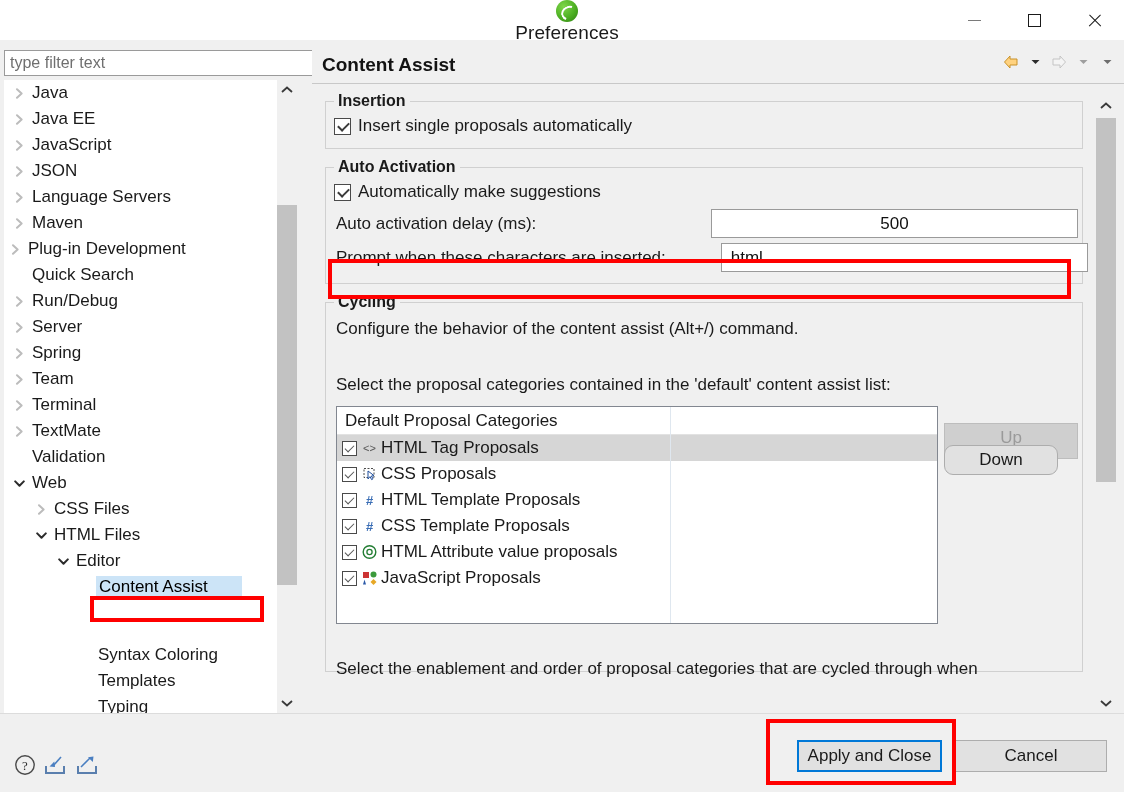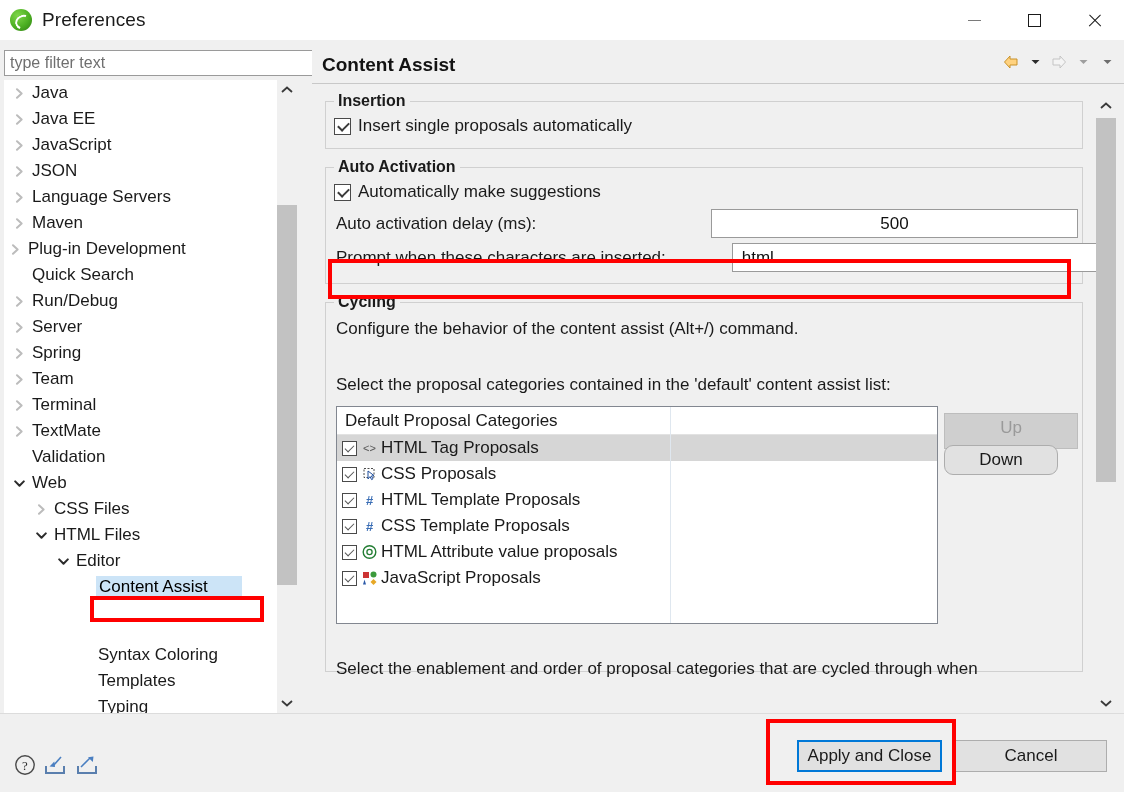--- a/index.html
+++ b/index.html
@@ -13,21 +13,21 @@
   #app {
     position: relative;
     width: 1124px; height: 792px;
     background: #f0f0f0;
   }
 
   
   .titlebar {
     position: absolute; left: 0; top: 0; width: 1124px; height: 40px;
     background: #ffffff;
-    display: flex; align-items: center;
+    display: flex; align-items: center; flex-direction: column;
   }
   .title-icon {
     margin-left: 10px; width: 22px; height: 22px;
     border-radius: 50%;
     background: radial-gradient(circle at 35% 30%, #7fd64a 0%, #4caf22 55%, #2e7d12 100%);
     position: relative; flex: 0 0 auto;
   }
   .title-icon::after {
     content: ""; position: absolute; left: 5px; top: 6px;
     width: 12px; height: 10px;
@@ -475,21 +475,21 @@
 
           <div class="check-row" style="left:8px; top:14px;">
             <span class="cb checked"></span>
             <span class="check-label">Automatically make suggestions</span>
           </div>
 
           <span class="field-label" style="left:10px; top:46px;">Auto activation delay (ms):</span>
           <input class="txt" style="left: 385px; top: 41px; width: 367px; height: 29px; text-align: center;" type="text" value="500">
 
           <span class="field-label" style="left:10px; top:80px;">Prompt when these characters are inserted:</span>
-          <input class="txt" style="left: 406px; top: 75px; width: 367px; height: 29px;" type="text" value=".html">
+          <input class="txt" style="left: 395px; top: 75px; width: 367px; height: 29px;" type="text" value=".html">
         </div>
 
         <div class="group" style="left:13px; top:217px; width:758px; height:370px;">
           <span class="group-title">Cycling</span>
 
           <span class="para" style="left:10px; top:16px;">Configure the behavior of the content assist (Alt+/) command.</span>
 
           <span class="para" style="left:10px; top:72px;">Select the proposal categories contained in the 'default' content assist list:</span>
 
           <div class="prop-table" style="left:10px; top:103px; width:602px; height:218px;">
@@ -551,21 +551,21 @@
                       <circle cx="12.5" cy="4.5" r="3" fill="#3c9a3c"></circle>
                       <path d="M5 14.5 L2 14.5 L3.5 9.5 Z" fill="#2b59a8"></path>
                       <path d="M12.5 9 L15.5 12 L12.5 15 L9.5 12 Z" fill="#e7a826"></path>
                     </svg>
                   </span>
                   <span>JavaScript Proposals</span>
                 </div>
               </div>
           </div>
 
-          <div class="sidebtn disabled" style="left:618px; top:110px; width:134px; height:36px; line-height:28px;">Up</div>
+          <div class="sidebtn disabled" style="left:618px; top:120px; width:134px; height:36px; line-height:28px;">Up</div>
           <div class="sidebtn" style="left:618px; top:142px; width:114px; height:30px; line-height:28px;border-radius:9px;">Down</div>
 
           <span class="para" style="left:10px; top:356px;">Select the enablement and order of proposal categories that are cycled through when</span>
         </div>
 
       </div>
     </div>
   </div>
 
   <div class="content-scrollbar">

